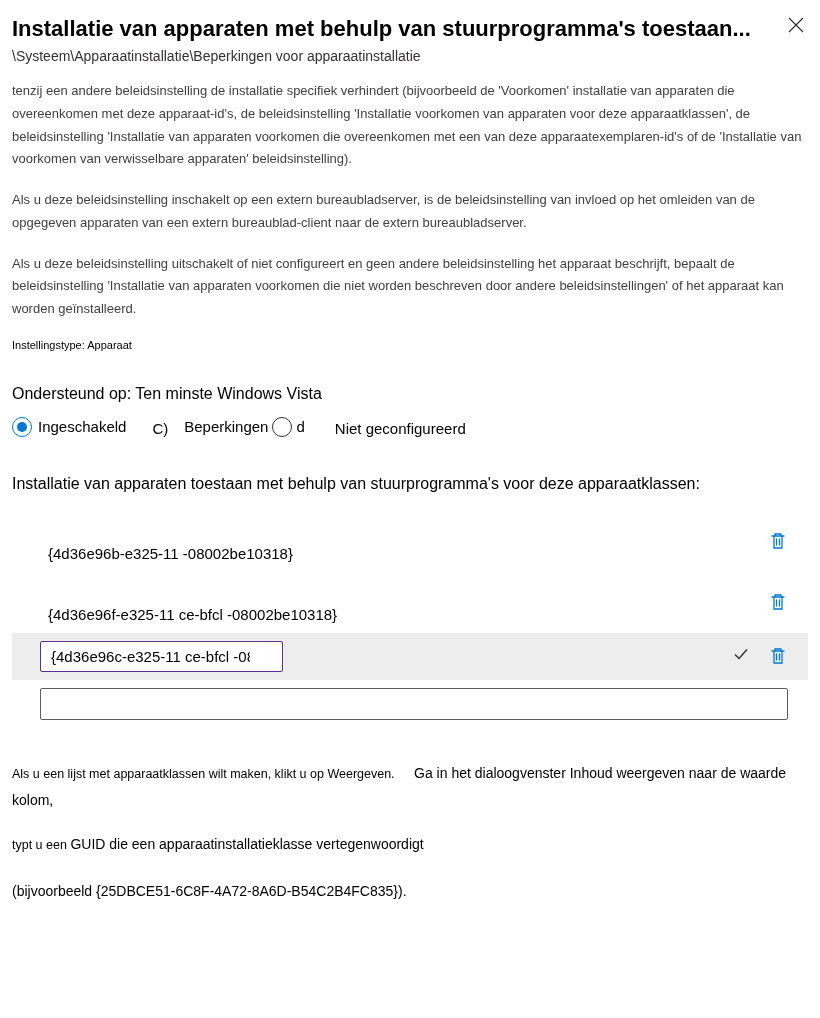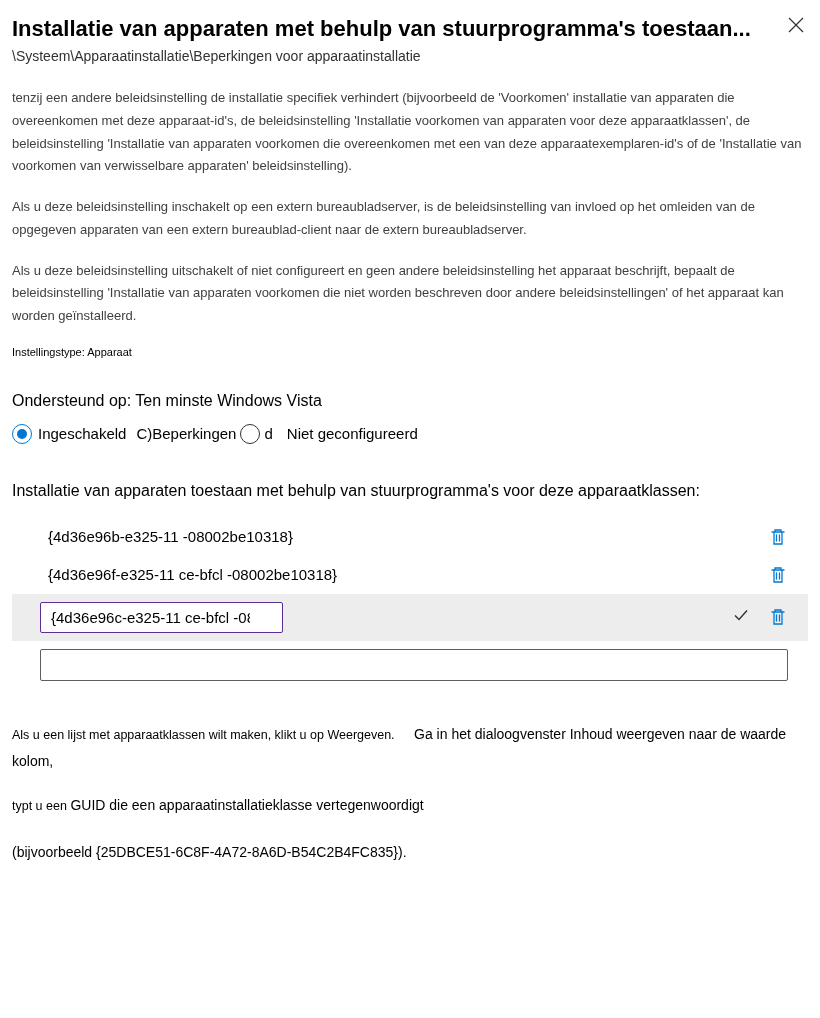--- a/index.html
+++ b/index.html
@@ -29,40 +29,40 @@
     .close-btn {
       font-size: 20px;
       color: #323130;
       cursor: pointer;
       padding: 0 4px;
       line-height: 1;
     }
     .breadcrumb {
       font-size: 14px;
       color: #323130;
-      margin-bottom: 23px;
+      margin-bottom: 16px;
     }
     .desc-para {
       font-size: 13px;
       line-height: 1.75;
       color: #404040;
       margin-bottom: 18px;
     }
     .setting-type {
       font-size: 11px;
       margin-bottom: 34px;
     }
     .supported {
       font-size: 16px;
       margin-bottom: 14px;
     }
     .radio-group {
       display: flex;
-      align-items: center;
-      gap: 4px;
+      align-items: flex-end;
+      gap: 20px;
       margin-bottom: 38px;
       font-size: 15px;
     }
     .radio-option {
       display: flex;
       align-items: center;
       gap: 6px;
     }
     .radio {
       width: 20px;
@@ -97,20 +97,21 @@
       padding: 10px 20px 10px 36px;
       gap: 10px;
     }
     .list-row.editing {
       background: #ededed;
       padding: 8px 20px 8px 28px;
     }
     .row-text {
       flex: 1;
       font-size: 15px;
+      margin-top: 24px;
     }
     .row-input {
       flex: 1;
       border: 1px solid #605e5c;
       padding: 6px 10px;
       font-size: 15px;
       font-family: inherit;
       background: #fff;
       outline: none;
       border-radius: 2px;

